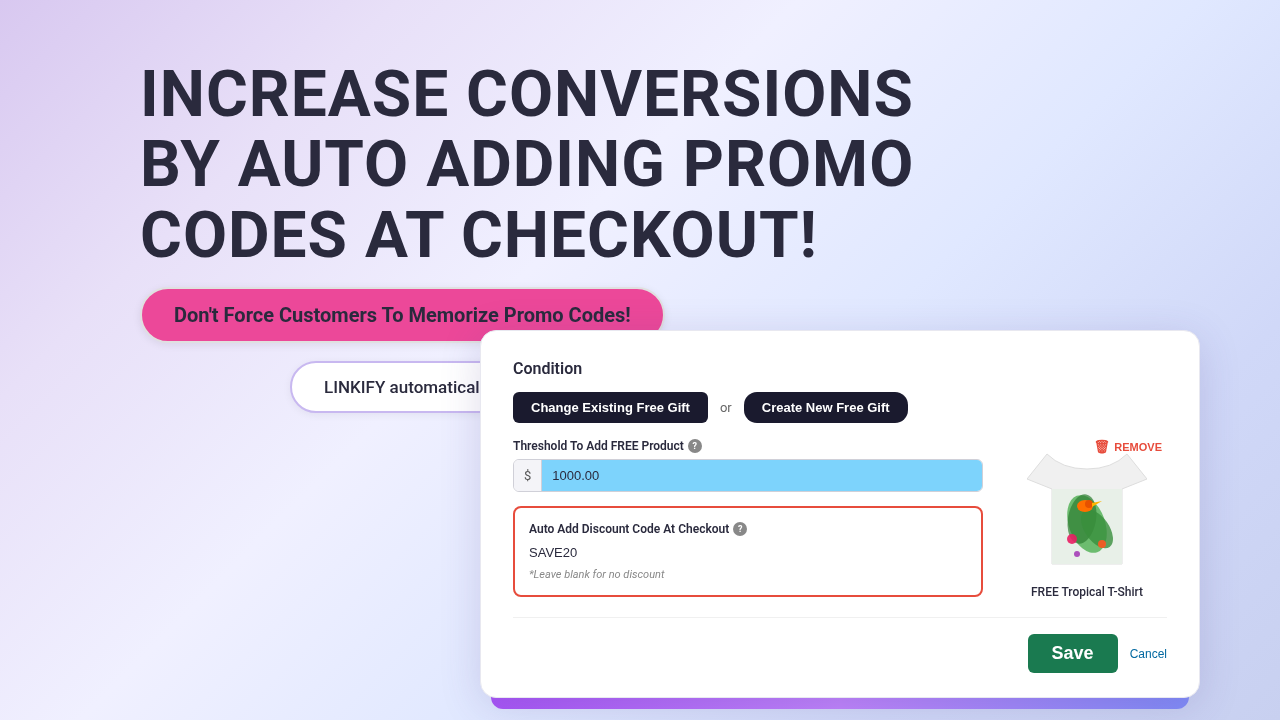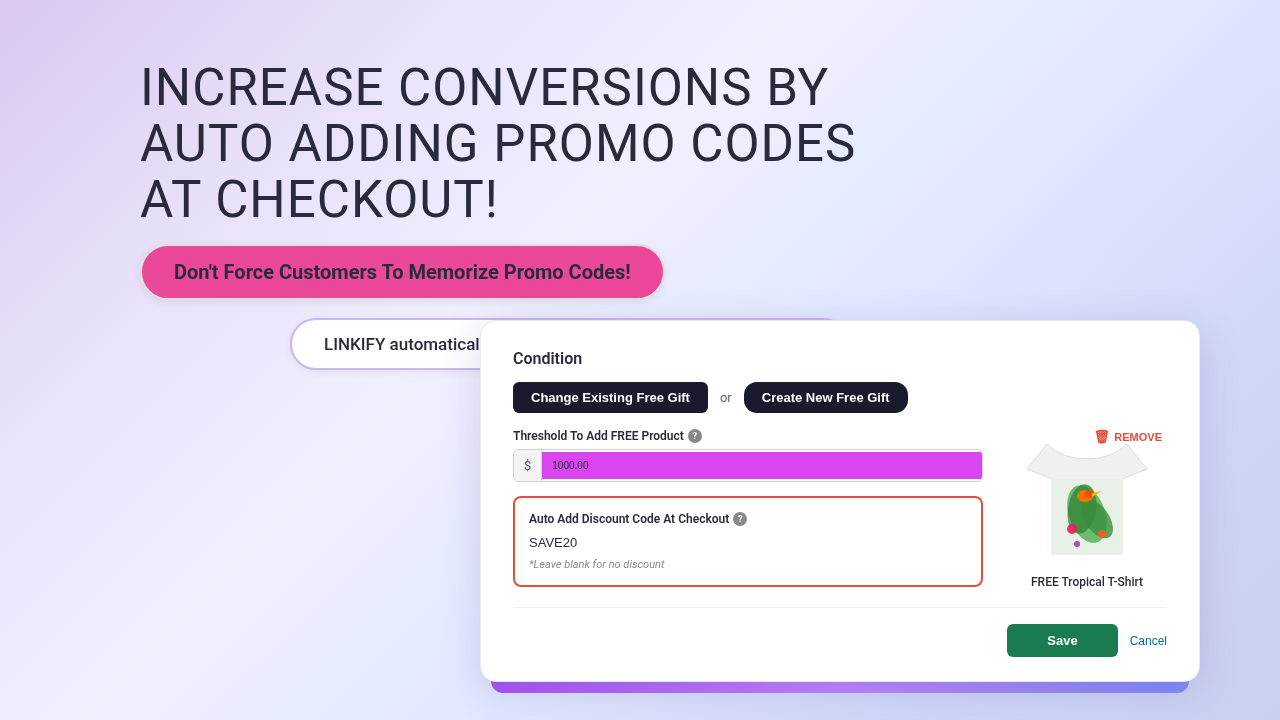--- a/index.html
+++ b/index.html
@@ -16,22 +16,22 @@
       width: 1280px;
       height: 720px;
       position: relative;
       display: flex;
       flex-direction: column;
       align-items: flex-start;
       padding: 60px 80px 40px 140px;
     }
 
     .hero-title {
-      font-size: 51px;
-      font-weight: 400;
+      font-size: 64px;
+      font-weight: 700;
       color: #2a2a3d;
       text-transform: uppercase;
       line-height: 1.1;
       margin-bottom: 16px;
       letter-spacing: 1px;
       max-width: 780px;
     }
 
     .tagline-pill-1 {
       background: #ec4899;
@@ -55,21 +55,21 @@
       font-weight: 500;
       color: #2a2a3d;
       margin-bottom: 28px;
       display: inline-block;
       margin-left: 150px;
       box-shadow: 0 2px 8px rgba(0,0,0,0.06);
     }
 
     .card-area {
       position: absolute;
-      bottom: 38px;
+      bottom: 22px;
       right: 80px;
       width: 720px;
     }
 
     .condition-card {
       background: white;
       border-radius: 16px;
       box-shadow: 0 8px 40px rgba(80, 60, 140, 0.18);
       padding: 28px 32px 24px 32px;
       position: relative;
@@ -175,24 +175,24 @@
       padding: 8px 10px;
       font-size: 13px;
       color: #555;
       border-right: 1px solid #d0d0d8;
     }
 
     .input-field {
       border: none;
       outline: none;
       padding: 8px 10px;
-      font-size: 10px;
+      font-size: 13px;
       color: #2a2a3d;
       width: 100%;
-      background: #d946ef;
+      background: #7dd3fc;
     }
 
     .discount-section {
       border: 2px solid #e74c3c;
       border-radius: 8px;
       padding: 14px 14px;
     }
 
     .discount-label {
       font-size: 12px;
@@ -271,22 +271,22 @@
       margin-top: 18px;
       padding-top: 16px;
       border-top: 1px solid #f0f0f0;
     }
 
     .btn-save {
       background: #1a7a50;
       color: white;
       border: none;
       border-radius: 6px;
-      padding: 9px 40px;
-      font-size: 13px;
+      padding: 9px 24px;
+      font-size: 18px;
       font-weight: 600;
       cursor: pointer;
       text-align: right;
     }
 
     .btn-cancel {
       background: none;
       border: none;
       color: #0369a1;
       font-size: 12px;

